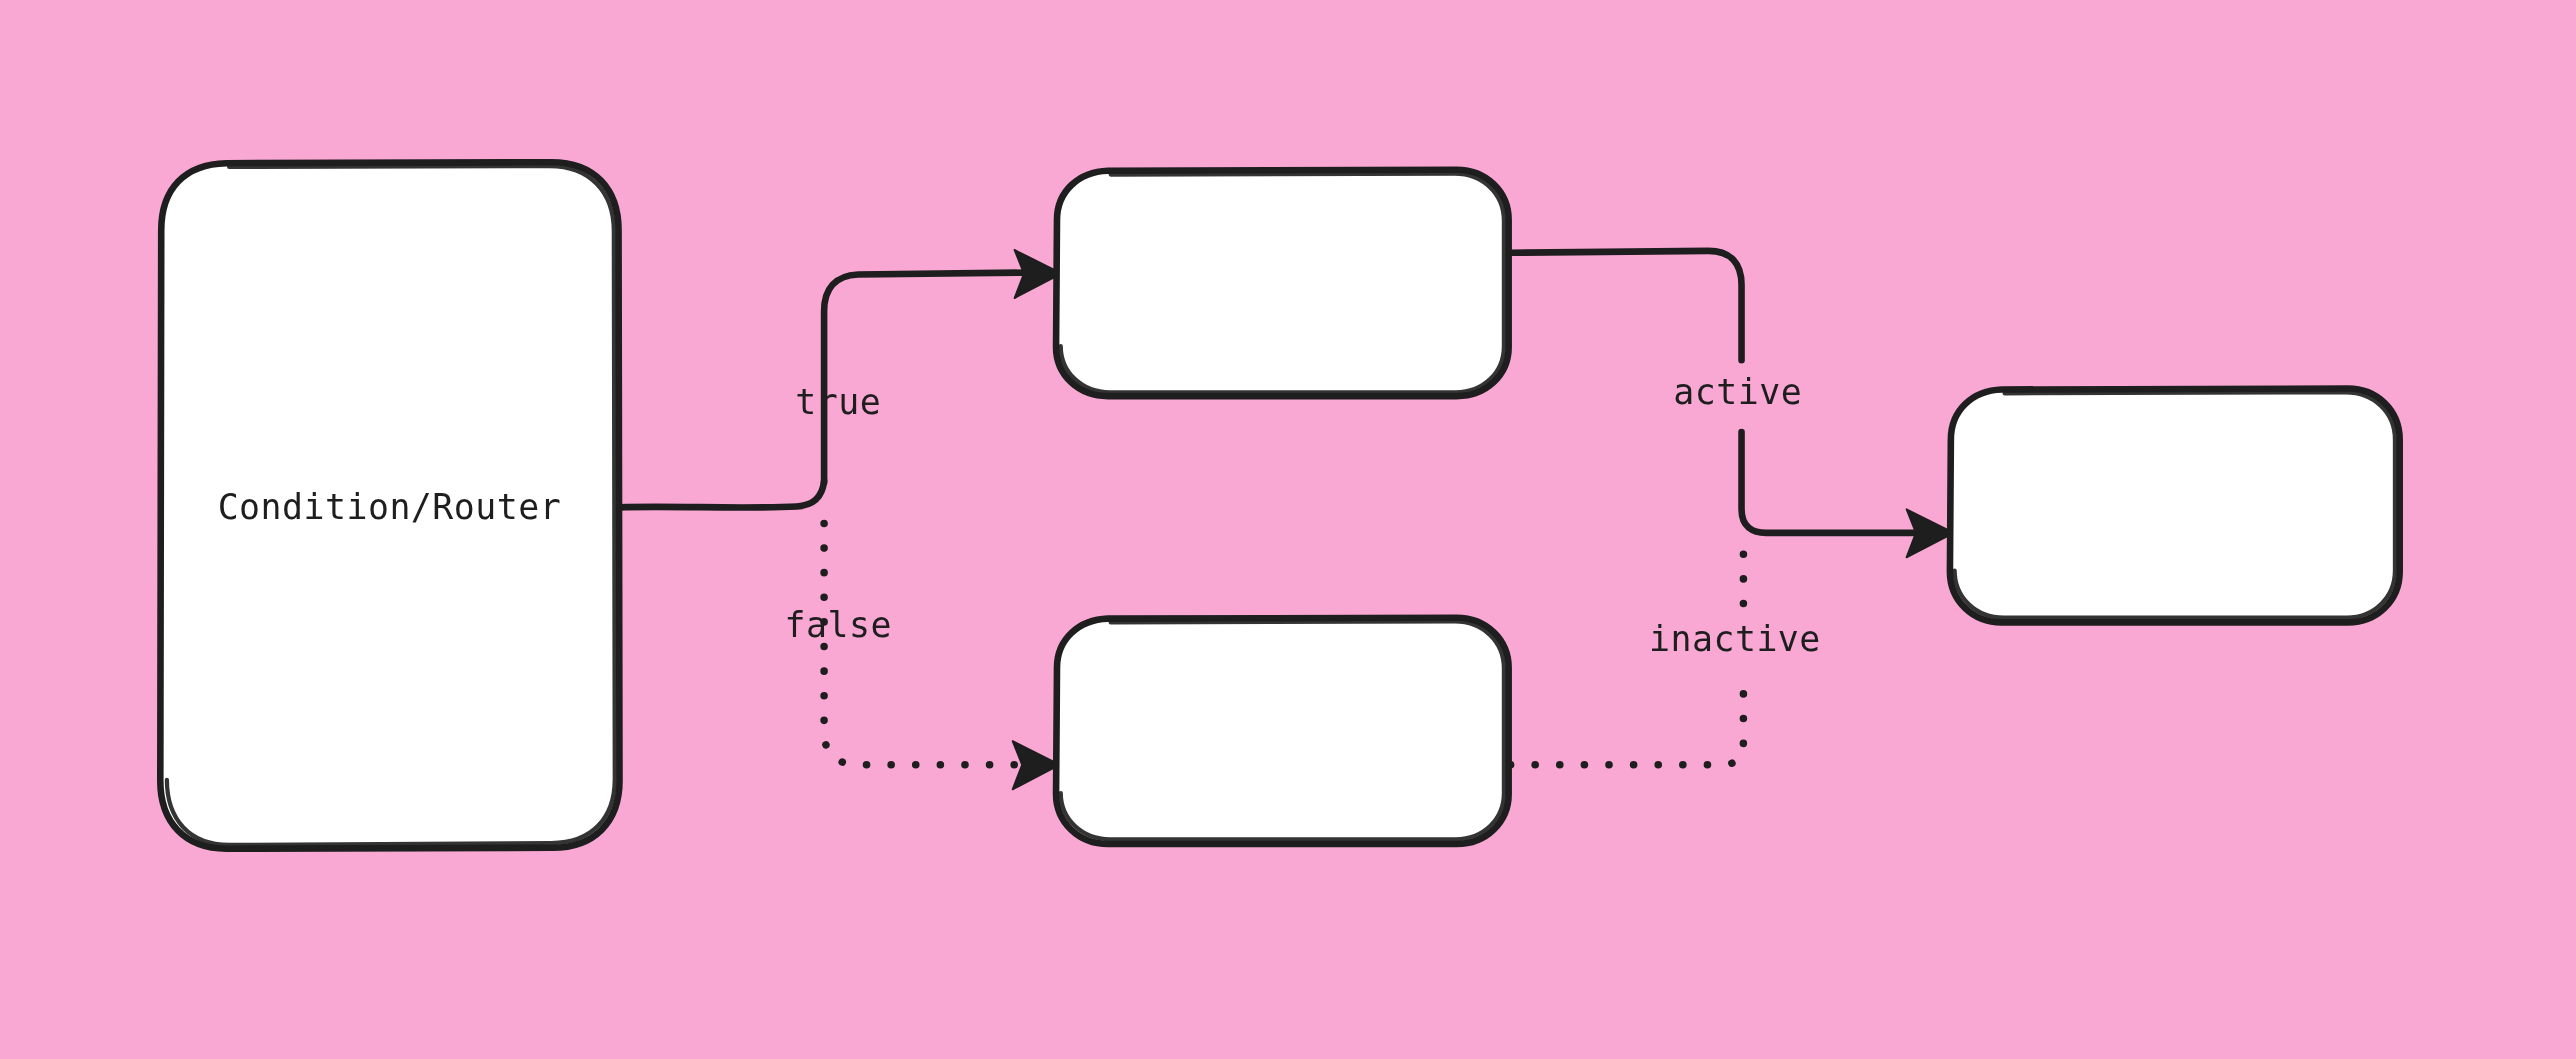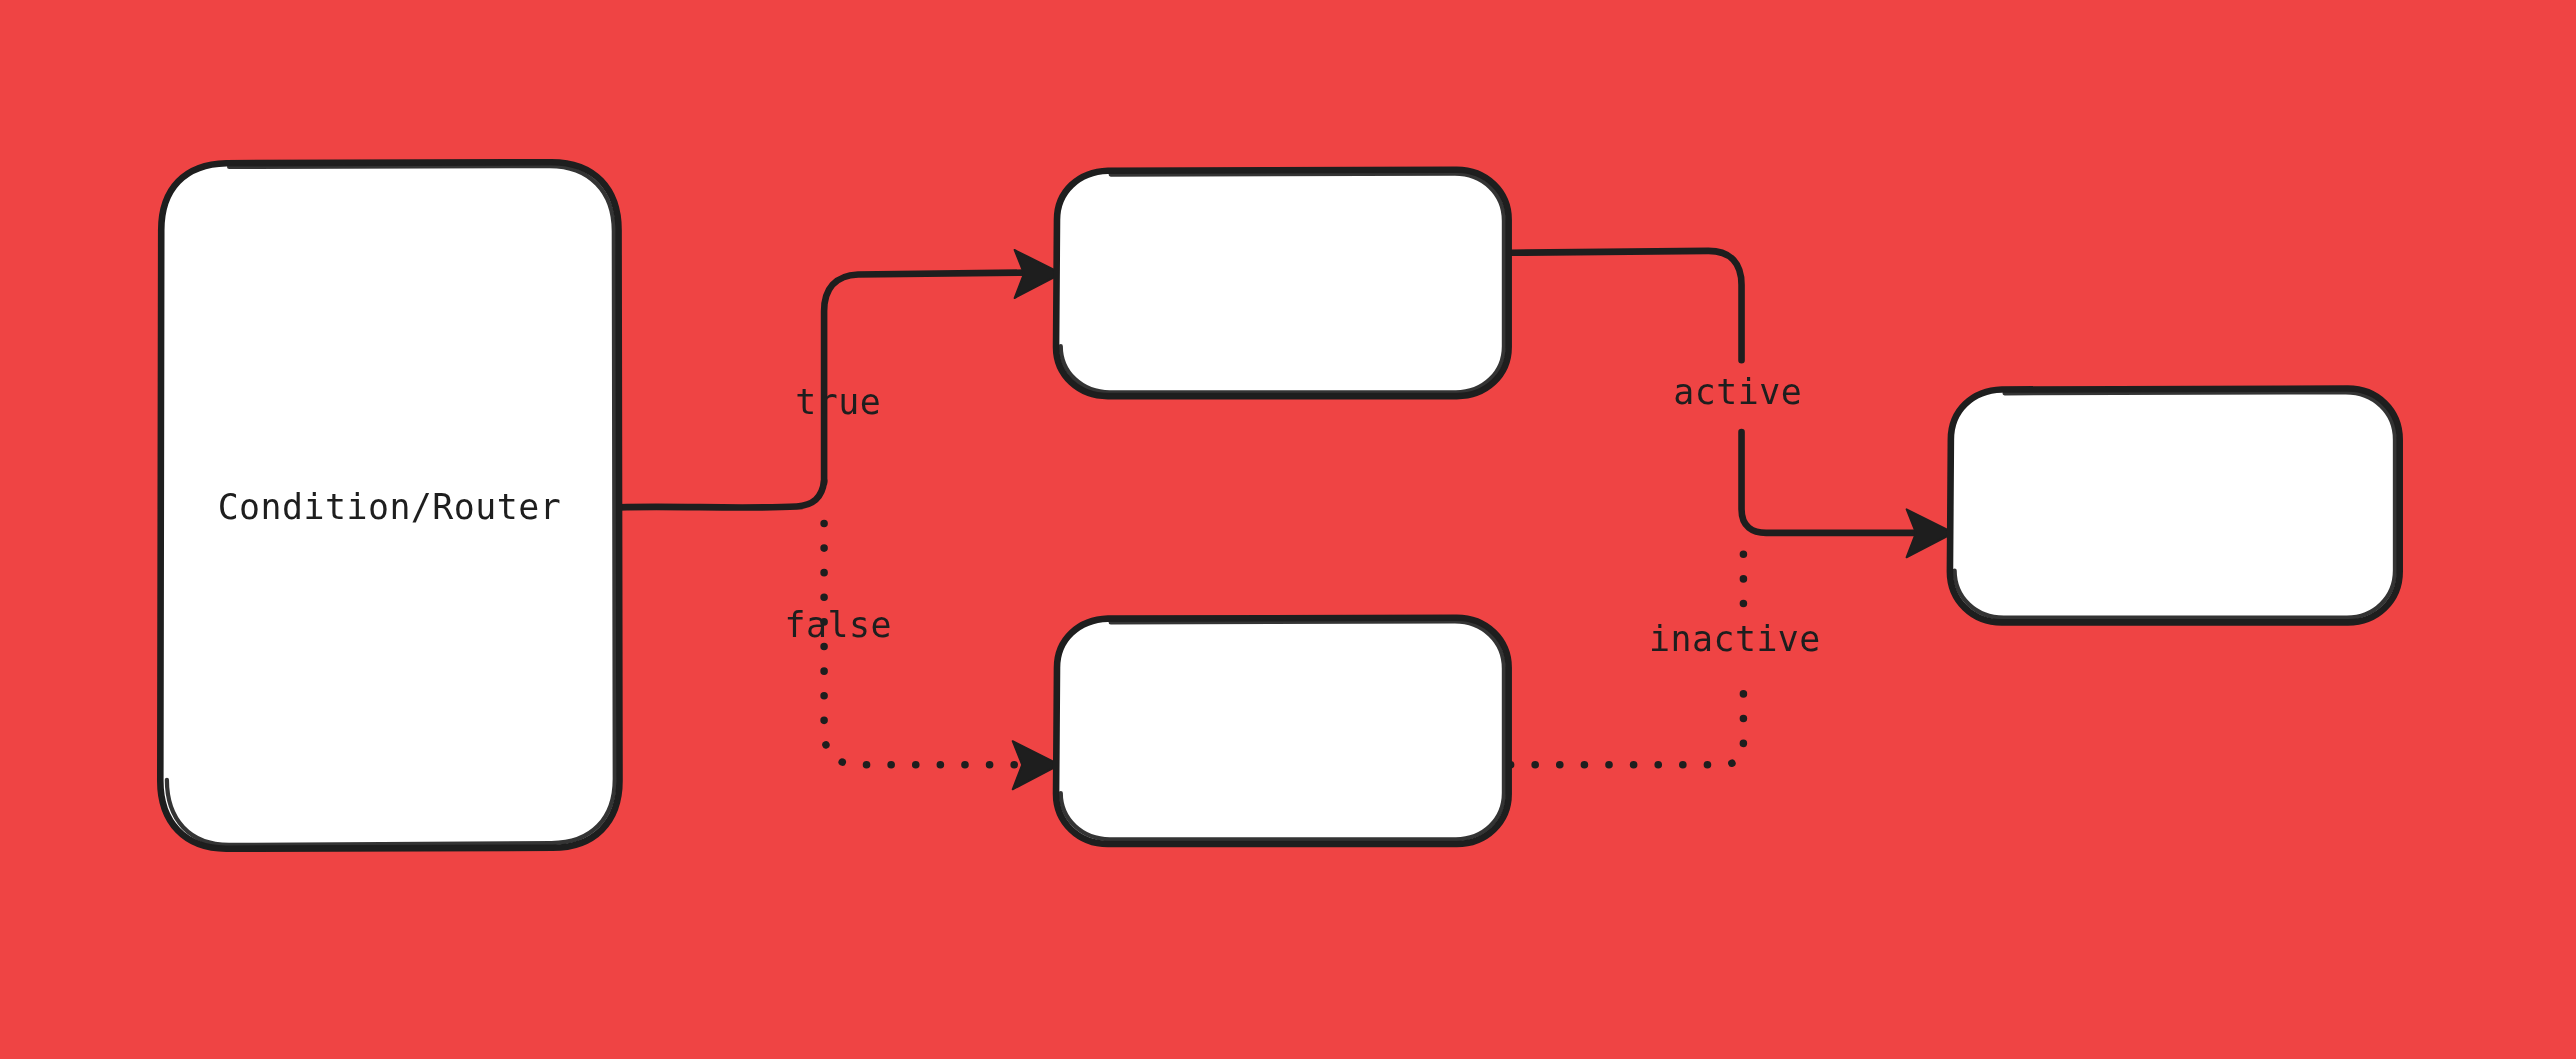--- a/index.html
+++ b/index.html
@@ -4,21 +4,21 @@
 <style>
   html, body {
     margin: 0;
     padding: 0;
     background: #ffffff;
   }
   #canvas {
     position: relative;
     width: 2576px;
     height: 1060px;
-    background: #ef4444;
+    background: #f9a8d4;
     overflow: hidden;
     font-family: "DejaVu Sans Mono", "Liberation Mono", monospace;
   }
   #diagram-svg {
     position: absolute;
     top: 0;
     left: 0;
     width: 2576px;
     height: 1060px;
   }

